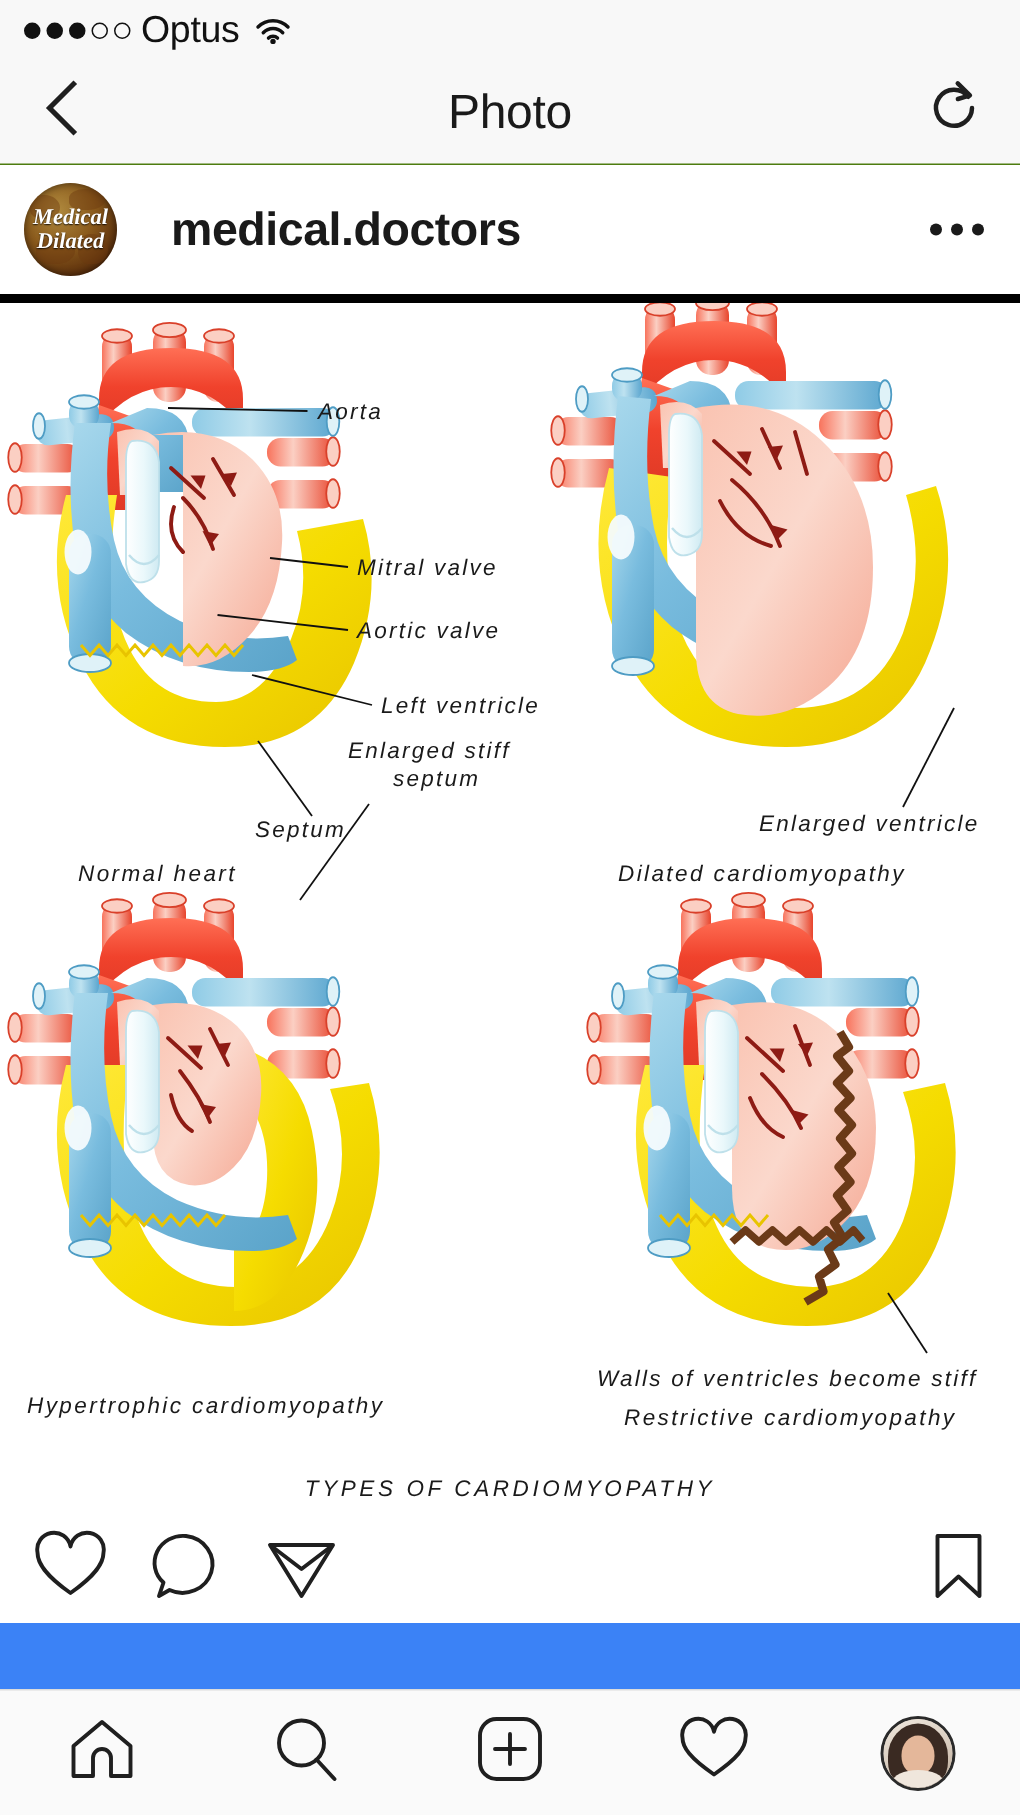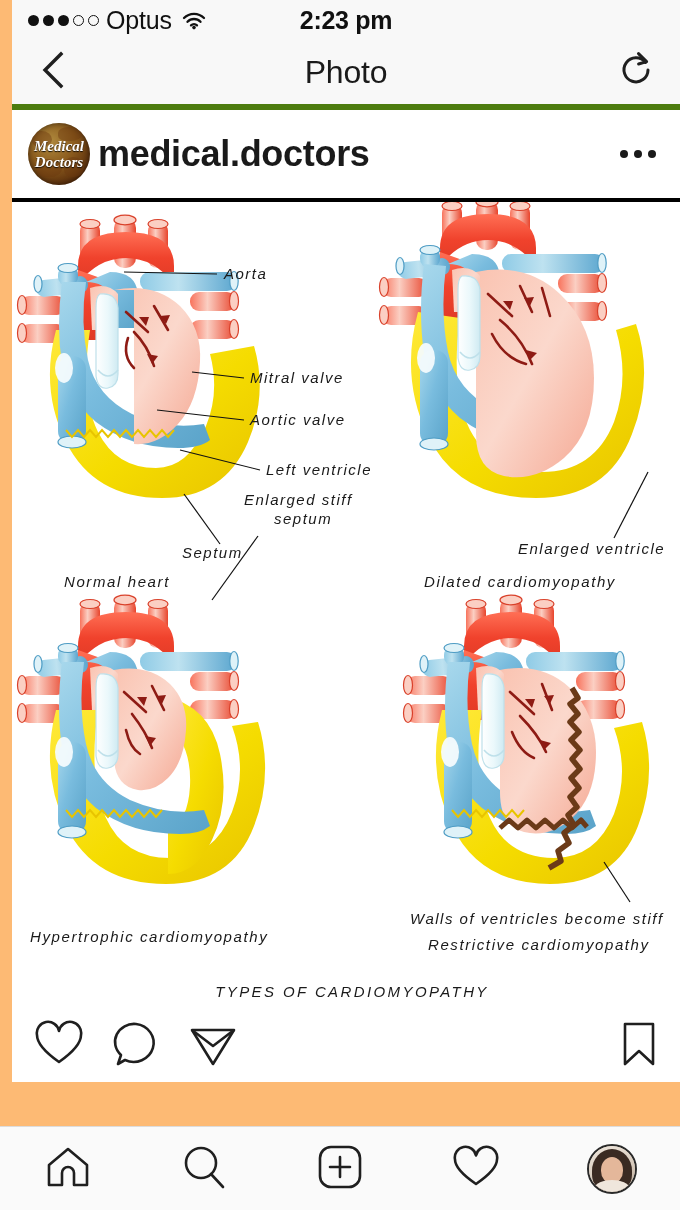--- a/index.html
+++ b/index.html
@@ -2,21 +2,21 @@
 <html><head>
 <meta charset="utf-8">
 <style>
   * { box-sizing: border-box; margin: 0; padding: 0; }
   html, body {
     width: 680px; height: 1210px;
     background: #ffffff;
     font-family: "Liberation Sans", sans-serif;
     -webkit-font-smoothing: antialiased;
   }
-  .phone { position: relative; width: 680px; height: 1210px; overflow: hidden; background: #fdba74; padding-left: 12px; }
+  .phone { position: relative; width: 680px; height: 1210px; overflow: hidden; background: #3b82f6; }
 
   
   .statusbar {
     height: 40px; background: #f8f8f8;
     display: flex; align-items: center;
     padding: 0 16px; position: relative;
   }
   .sb-left { display: flex; align-items: center; gap: 7px; }
   .dots { display: flex; align-items: center; gap: 4px; }
   .dot { width: 11px; height: 11px; border-radius: 50%; background: #111; }
@@ -39,55 +39,55 @@
   }
   .batt::after {
     content:""; position: absolute; right: -6px; top: 7px;
     width: 4px; height: 8px; background: #111; border-radius: 0 2px 2px 0;
   }
   .batt-fill { height: 100%; background: #111; border-radius: 1px; }
 
   
   .navbar {
     height: 70px; background: #f8f8f8;
-    border-bottom: 6px solid #4d7c0f;
+    border-bottom: 1px solid #4d7c0f;
     display: flex; align-items: center; padding: 0 26px;
     position: relative;
   }
   .nav-title {
     position: absolute; left: 0; right: 0; text-align: center;
     font-size: 32px; color: #1a1a1a; letter-spacing: -.2px;
   }
   .nav-btn { position: relative; z-index: 2; display: flex; align-items: center; cursor: pointer; }
   .nav-right { margin-left: auto; }
 
   
   .post-header {
     height: 92px; display: flex; align-items: center;
-    padding: 0 16px; border-bottom: 4px solid #000000;
+    padding: 0 16px; border-bottom: 6px solid #000000;
     background: #fff;
   }
   .avatar {
     width: 62px; height: 62px; border-radius: 50%;
     background:
       radial-gradient(circle at 36% 30%, #b08a3e 0%, #8a5a1c 42%, #5a2e0c 78%, #3b1b06 100%);
     position: relative; overflow: hidden; flex: none;
     display: flex; flex-direction: column; align-items: center; justify-content: center;
     box-shadow: inset 0 0 6px rgba(0,0,0,.55);
   }
   .avatar .blobs { position: absolute; inset: 0; opacity: .45; }
   .avatar .b { position: absolute; background: #6d3a10; border-radius: 45% 55% 50% 40%; }
   .avatar-txt {
     position: relative; z-index: 2; color: #fff;
     font-family: "Liberation Serif", serif; font-style: italic; font-weight: bold;
     font-size: 15px; line-height: 16px; text-align: center;
     text-shadow: 0 1px 1px rgba(0,0,0,.85);
   }
   .username {
-    margin-left: 8px; font-size: 36px; font-weight: bold;
+    margin-left: 36px; font-size: 31px; font-weight: bold;
     color: #1a1a1a; letter-spacing: -.3px;
   }
   .more-btn {
     margin-left: auto; display: flex; gap: 6px; align-items: center;
     padding: 10px 8px; cursor: pointer;
   }
   .more-btn i { width: 8px; height: 8px; border-radius: 50%; background: #1a1a1a; display: block; }
 
   
   .photo {
@@ -156,21 +156,20 @@
             <g fill="none" stroke="#111" stroke-width="2.3" stroke-linecap="round">
           <path d="M3 8 A14 14 0 0 1 23 8"></path>
               <path d="M6.5 11.8 A9 9 0 0 1 19.5 11.8"></path>
           <path d="M10 15.4 A4.3 4.3 0 0 1 16 15.4"></path>
             </g>
           <circle cx="13" cy="17.6" r="1.8" fill="#111"></circle>
           </svg>
       </span>
     </div>
 
-    <div class="sb-center">2:23 pm</div>
 
   </div>
 
   <div class="navbar">
     <div class="nav-btn">
       <span>
         <svg width="30" height="40" viewBox="0 0 30 40">
           <path d="M23 4 L7 20 L23 36" fill="none" stroke="#1f1f1f" stroke-width="3.4" stroke-linecap="square" stroke-linejoin="miter"></path>
         </svg>
       </span>
@@ -188,21 +187,21 @@
 
   <div class="post-header">
     <div class="avatar">
       <div class="blobs">
         <span class="b" style="left:4px;top:8px;width:20px;height:16px;"></span>
         <span class="b" style="left:30px;top:4px;width:24px;height:14px;"></span>
         <span class="b" style="left:8px;top:36px;width:26px;height:18px;"></span>
         <span class="b" style="left:36px;top:34px;width:20px;height:20px;"></span>
       </div>
       <span class="avatar-txt">Medical</span>
-      <span class="avatar-txt">Doctors</span>
+      <span class="avatar-txt">Dilated</span>
     </div>
     <div class="username">medical.doctors</div>
     <div class="more-btn">
       <i></i>
         <i></i>
         <i></i>
     </div>
   </div>
 
   <div class="photo">

